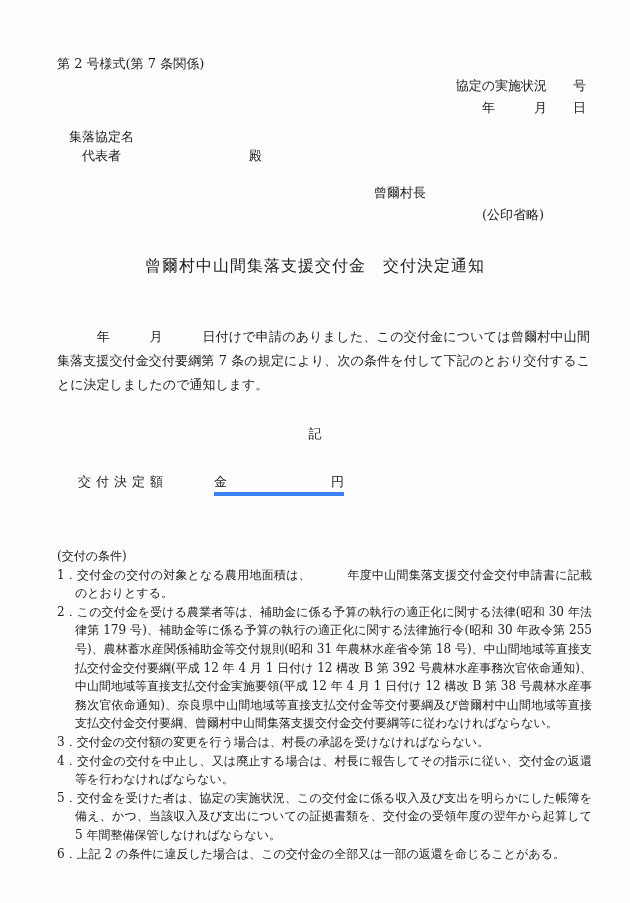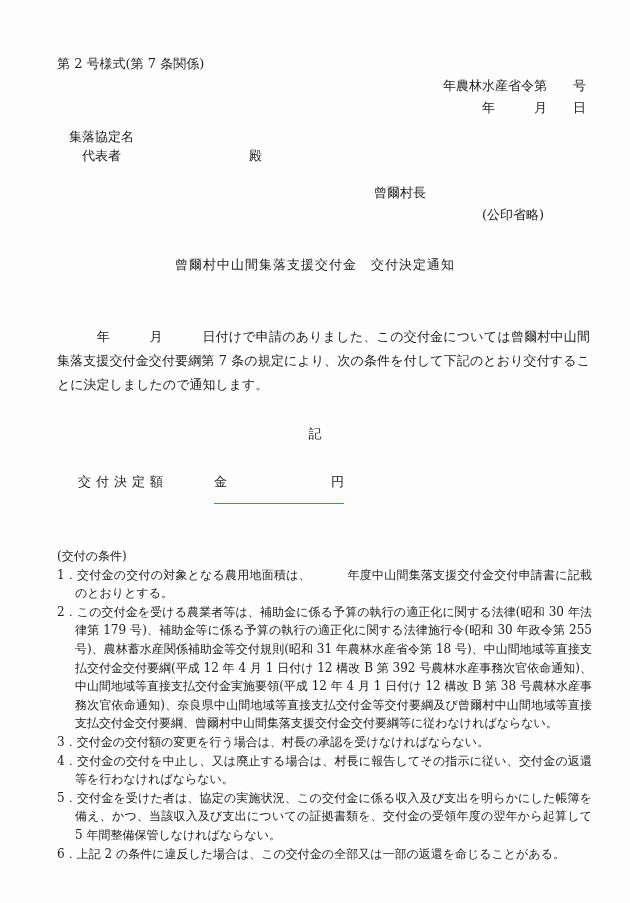--- a/index.html
+++ b/index.html
@@ -17,39 +17,39 @@
     overflow:hidden;
     border-radius:17px;
   }
   .form-number { position:absolute; left:57px; top:55px; }
   .ref-block   { position:absolute; right:44px; top:75px; text-align:right; line-height:22px; }
   .agreement-label { position:absolute; left:69px; top:128px; }
   .rep-line    { position:absolute; left:82px; top:147px;text-align:center; }
   .rep-line .dono { margin-left:128px; }
   .sender-name { position:absolute; left:374px; top:184px; }
   .seal-note   { position:absolute; left:482px; top:206px; }
-  .doc-title   { position:absolute; left:0; right:0; top:256px; text-align:center; font-size:13px; letter-spacing:1px; }
+  .doc-title   { position:absolute; left:0; right:0; top:256px; text-align:center; font-size:16px; letter-spacing:1px; }
   .body-par    { position:absolute; left:57px; top:325px; width:533px; line-height:24px; text-align:justify; }
   .ki          { position:absolute; left:0; right:0; top:425px; text-align:center; }
   .amount-line { position:absolute; left:78px; top:473px; }
   .amount-label{ letter-spacing:5px; }
-  .amount-value{ display:inline-block; margin-left:46px; border-bottom:1px solid #3b82f6; padding-bottom:12px; }
+  .amount-value{ display:inline-block; margin-left:46px; border-bottom:4px solid #3b82f6; padding-bottom:1px; }
   .amount-gap  { display:inline-block; width:104px; }
   .conditions  { position:absolute; left:57px; top:547px; width:535px; line-height:18.6px; font-size:12px; }
   .cond-item   { padding-left:18px; text-indent:-18px; text-align:justify; }
 </style>
 </head>
 <body>
 
 <div class="page">
 
   <div class="form-number">第 2 号様式(第 7 条関係)</div>
 
   <div class="ref-block">
-    <div>年農林水産省令第　　号</div>
+    <div>協定の実施状況　　号</div>
     <div>年　　　月　　日</div>
   </div>
 
   <div class="agreement-label">集落協定名</div>
 
   <div class="rep-line">
     <span>代表者</span><span class="dono">殿</span>
   </div>
 
   <div class="sender-name">曾爾村長</div>

